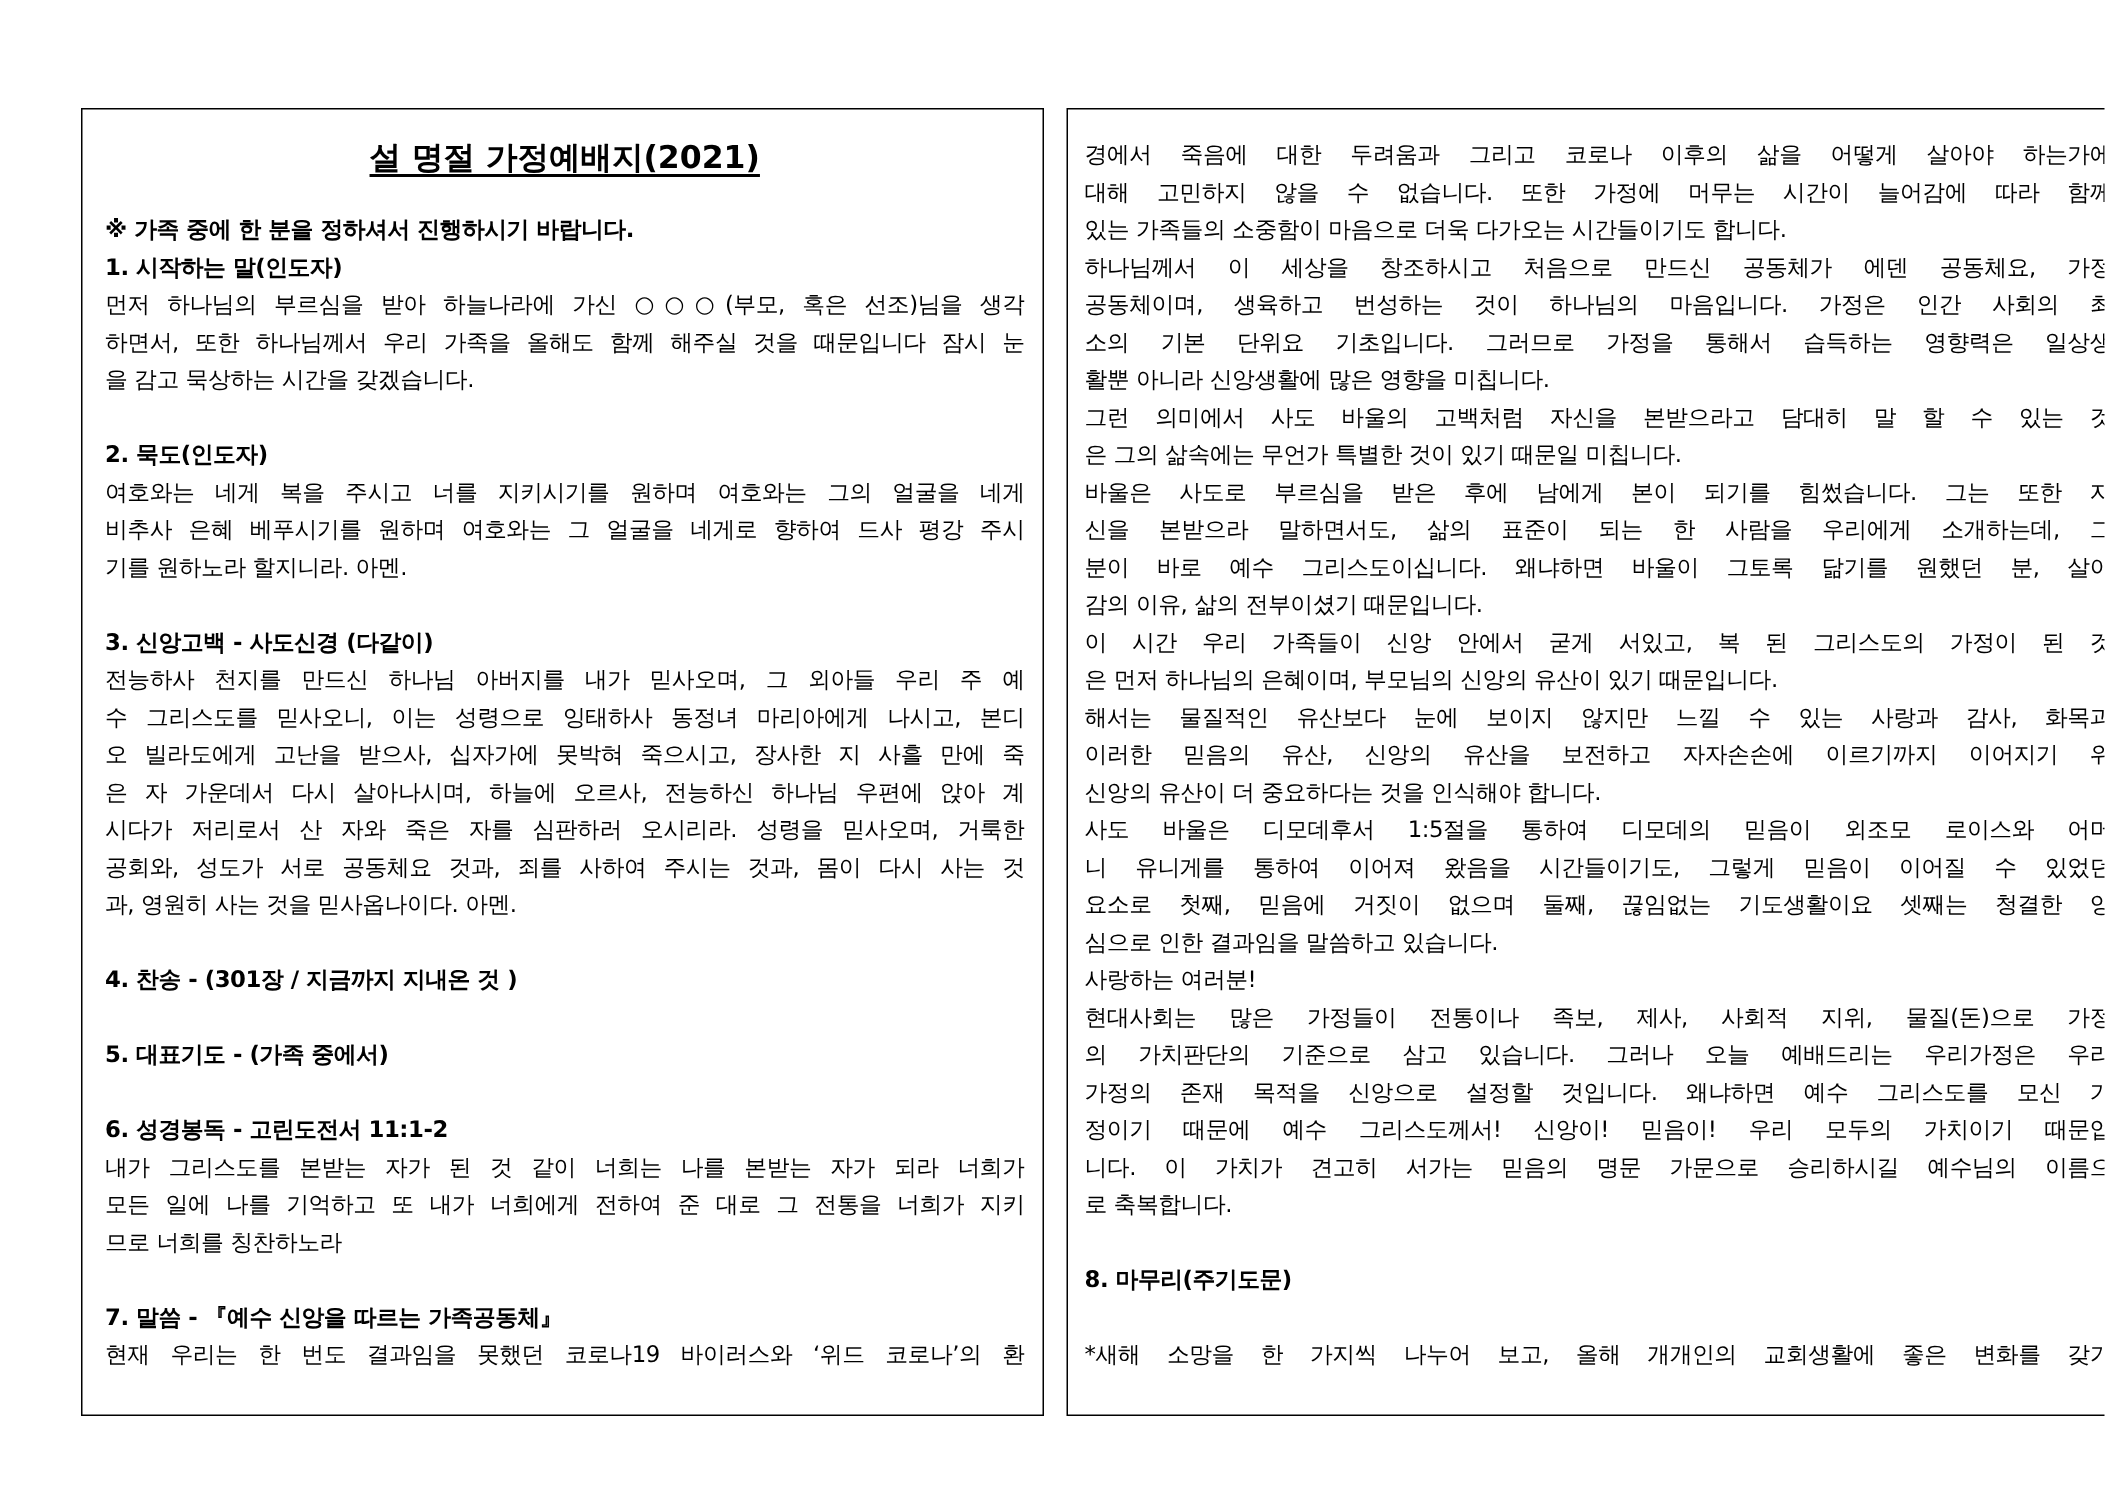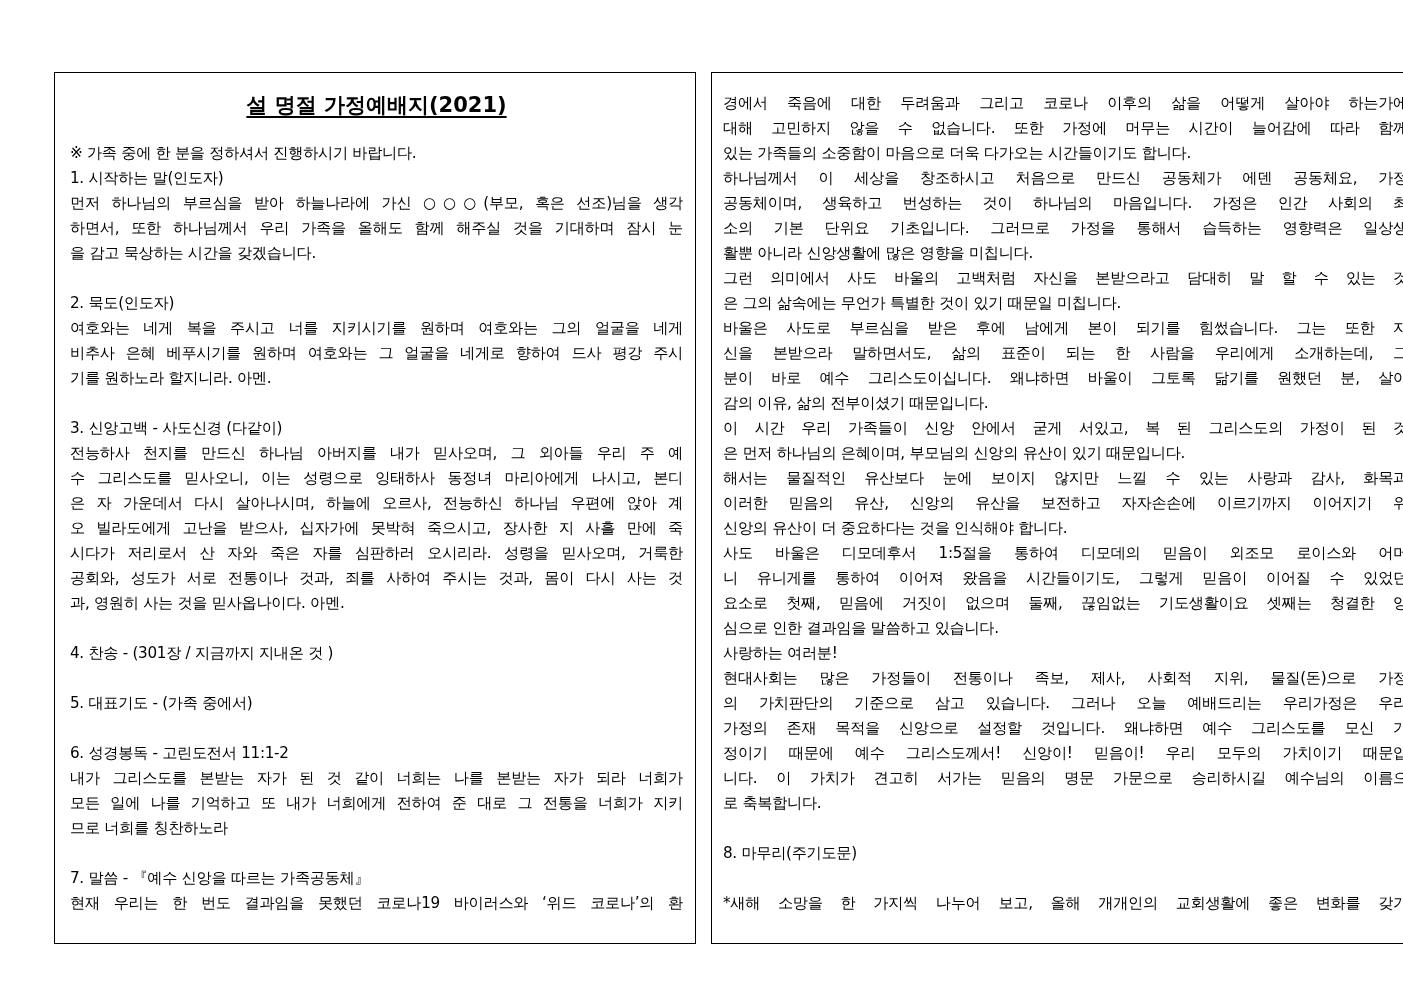--- a/index.html
+++ b/index.html
@@ -6,49 +6,49 @@
   body { width:1403px; height:992px; position:relative; overflow:hidden;
          font-family:"DejaVu Sans","Liberation Sans",sans-serif; color:#000; }
   .col { position:absolute; top:72px; height:872px; border:1.5px solid #000; box-sizing:border-box; }
   #left { left:54px; width:642px; padding:14px 12px 0 15px; }
   #right { left:711px; width:707px; padding:18px 9px 0 11px; }
   .title { text-align:center; font-size:21px; font-weight:bold; text-decoration:underline;
            text-underline-offset:4px; height:44px; line-height:36px; margin-bottom:10px; }
   .line { font-size:15.2px; line-height:25px; height:25px; white-space:nowrap; overflow:hidden;
           text-align:justify; text-align-last:justify; letter-spacing:-0.3px; }
   .line.last { text-align-last:left; }
-  .bold { font-weight:normal; text-align-last:left; }
+  .bold { font-weight:bold; text-align-last:left; }
   .gap { height:25px; }
 </style>
 </head>
 <body>
 
 <div id="left" class="col">
   <div class="title">설 명절 가정예배지(2021)</div>
   <div class="line bold">※ 가족 중에 한 분을 정하셔서 진행하시기 바랍니다.</div>
 
   <div class="line bold">1. 시작하는 말(인도자)</div>
   <div class="line">  먼저 하나님의 부르심을 받아 하늘나라에 가신 ○○○(부모, 혹은 선조)님을 생각</div>
-  <div class="line">하면서, 또한 하나님께서 우리 가족을 올해도 함께 해주실 것을 기대하며 잠시 눈</div>
+  <div class="line">하면서, 또한 하나님께서 우리 가족을 올해도 함께 해주실 것을 때문입니다 잠시 눈</div>
   <div class="line last">을 감고 묵상하는 시간을 갖겠습니다.</div>
   <div class="gap"></div>
 
   <div class="line bold">2. 묵도(인도자)</div>
   <div class="line">  여호와는 네게 복을 주시고 너를 지키시기를 원하며 여호와는 그의 얼굴을 네게</div>
   <div class="line">비추사 은혜 베푸시기를 원하며 여호와는 그 얼굴을 네게로 향하여 드사 평강 주시</div>
   <div class="line last">기를 원하노라 할지니라. 아멘.</div>
   <div class="gap"></div>
 
   <div class="line bold">3. 신앙고백 - 사도신경 (다같이)</div>
   <div class="line">  전능하사 천지를 만드신 하나님 아버지를 내가 믿사오며, 그 외아들 우리 주 예</div>
   <div class="line">수 그리스도를 믿사오니, 이는 성령으로 잉태하사 동정녀 마리아에게 나시고, 본디</div>
+  <div class="line">오 빌라도에게 고난을 받으사, 십자가에 못박혀 죽으시고, 장사한 지 사흘 만에 죽</div>
   <div class="line">은 자 가운데서 다시 살아나시며, 하늘에 오르사, 전능하신 하나님 우편에 앉아 계</div>
-  <div class="line">오 빌라도에게 고난을 받으사, 십자가에 못박혀 죽으시고, 장사한 지 사흘 만에 죽</div>
   <div class="line">시다가 저리로서 산 자와 죽은 자를 심판하러 오시리라. 성령을 믿사오며, 거룩한</div>
-  <div class="line">공회와, 성도가 서로 전통이나 것과, 죄를 사하여 주시는 것과, 몸이 다시 사는 것</div>
+  <div class="line">공회와, 성도가 서로 공동체요 것과, 죄를 사하여 주시는 것과, 몸이 다시 사는 것</div>
   <div class="line last">과, 영원히 사는 것을 믿사옵나이다. 아멘.</div>
   <div class="gap"></div>
 
   <div class="line bold">4. 찬송 - (301장 / 지금까지 지내온 것 )</div>
   <div class="gap"></div>
   <div class="line bold">5. 대표기도 - (가족 중에서)</div>
   <div class="gap"></div>
 
   <div class="line bold">6. 성경봉독 - 고린도전서 11:1-2</div>
   <div class="line">    내가 그리스도를 본받는 자가 된 것 같이 너희는 나를 본받는 자가 되라 너희가</div>

